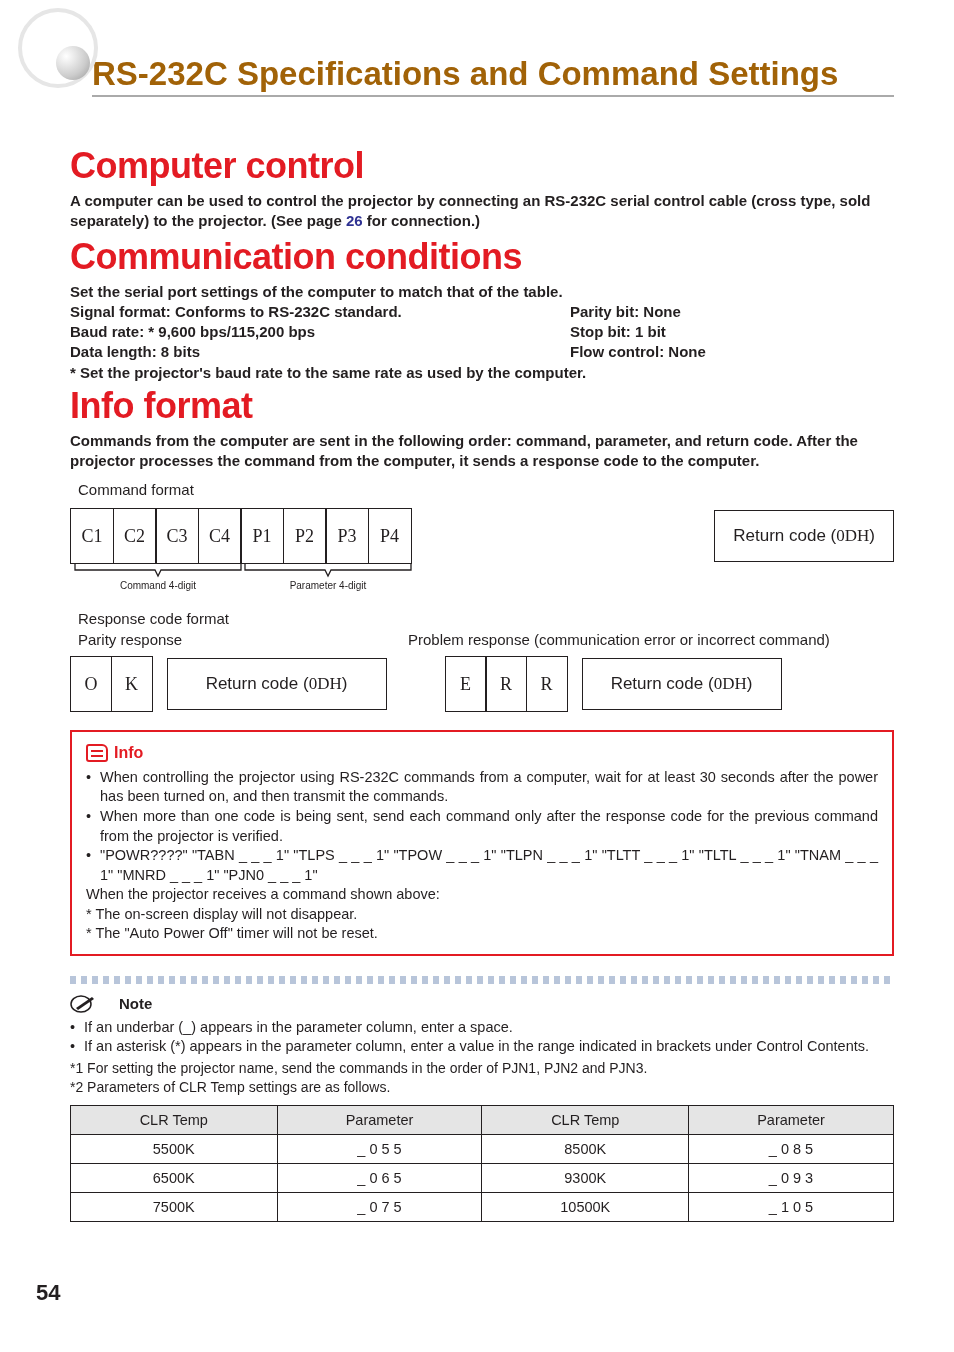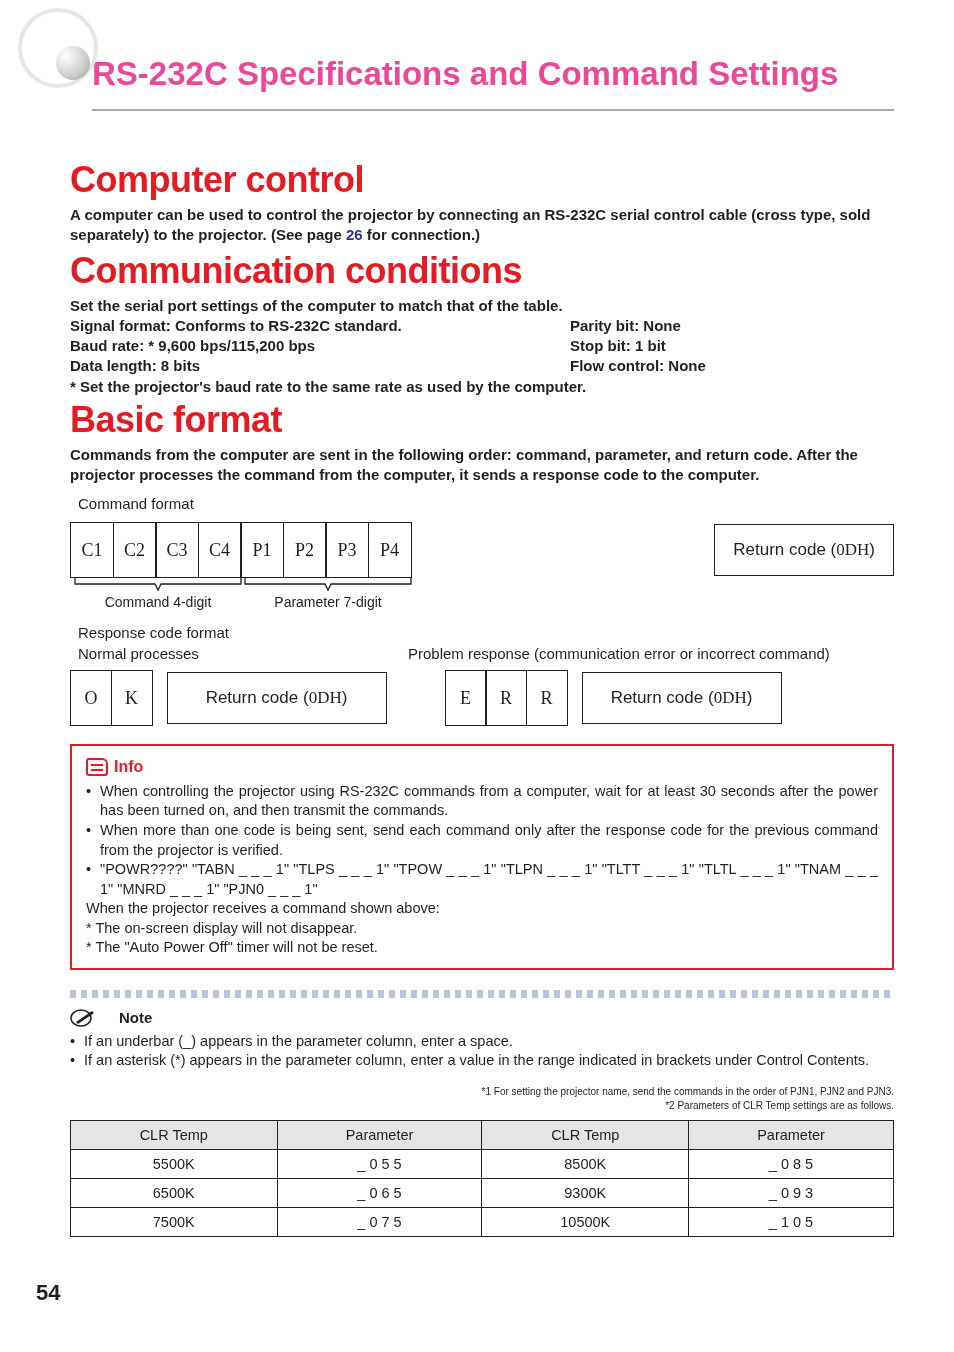--- a/index.html
+++ b/index.html
@@ -39,23 +39,23 @@
     border-radius: 50%;
     background: radial-gradient(circle at 30% 30%, #fff 0%, #ccc 60%, #999 100%);
     top: 28px;
     left: 28px;
   }
   .main-title {
     font-size: 33px;
     font-weight: bold;
     margin-top: 25px;
     margin-left: 22px;
-    padding-bottom: 16px;
+    padding-bottom: 2px;
     border-bottom: 2px solid #aaa;
-    color: #ec4899;
+    color: #a16207;
   }
   .section-title {
     font-size: 36px;
     font-weight: 900;
     color: #e31b23;
     margin-top: 24px;
     margin-bottom: 4px;
     font-family: Arial Black, Arial, sans-serif;
     letter-spacing: -0.5px;
   }
@@ -110,21 +110,21 @@
     white-space: nowrap;
   }
   .return-code-box .serif { font-family: "Times New Roman", serif; }
   .brace-row {
     position: relative;
     height: 46px;
     margin-left: 0;
   }
   .brace {
     position: absolute;
-    font-size: 14px;
+    font-size: 10px;
     text-align: center;
   }
   .brace svg { display: block; margin: 0 auto 2px; }
   .resp-row {
     display: flex;
     font-size: 15px;
     margin-top: 4px;
   }
   .resp-left { flex: 0 0 330px; margin-left: 8px;}
   .resp-right { flex: 1; }
@@ -201,24 +201,23 @@
   .note-list {
     font-size: 14.5px;
     line-height: 1.35;
     list-style: none;
     margin-top: 4px;
   }
   .note-list li { display: flex; }
   .note-list li .bullet { flex: 0 0 14px; }
   .note-list li .content { flex: 1; }
   .footnotes {
-    font-size: 10px;
+    font-size: 14px;
     line-height: 1.35;
-    margin-top: 14px;
-    text-align: right;
+    margin-top: 2px;
   }
   .param-table {
     width: 100%;
     border-collapse: collapse;
     margin-top: 8px;
     font-size: 14.5px;
     border-radius: 26px;
   }
   .param-table th, .param-table td {
     border: 1px solid #231f20;
@@ -260,21 +259,21 @@
       <div class="comm-left">Baud rate: * 9,600 bps/115,200 bps</div>
       <div class="comm-right">Stop bit: 1 bit</div>
     </div>
     <div class="comm-row">
       <div class="comm-left">Data length: 8 bits</div>
       <div class="comm-right">Flow control: None</div>
     </div>
     <div>* Set the projector's baud rate to the same rate as used by the computer.</div>
   </div>
 
-  <h2 class="section-title" style="margin-top:2px">Basic format</h2>
+  <h2 class="section-title" style="margin-top:2px">Info format</h2>
   <p class="body-text">Commands from the computer are sent in the following order: command, parameter, and return code. After the projector processes the command from the computer, it sends a response code to the computer.</p>
 
   <div class="label-row">Command format</div>
 
   <div class="cmd-format-row">
     <div class="cmd-boxes">
       <div class="cmd-box">C1</div>
       <div class="cmd-box">C2</div>
       <div class="cmd-box">C3</div>
       <div class="cmd-box">C4</div>
@@ -295,28 +294,28 @@
     <div class="brace" style="left:0; width:176px;">
       <svg width="176" height="14">
           <path d="M5 0 L5 6 L85 6 L88 12 L91 6 L171 6 L171 0" stroke="#231f20" fill="none" stroke-width="1.3"></path>
         </svg>
       <span>Command 4-digit</span>
     </div>
     <div class="brace" style="left:170px; width:176px;">
       <svg width="176" height="14">
           <path d="M5 0 L5 6 L85 6 L88 12 L91 6 L171 6 L171 0" stroke="#231f20" fill="none" stroke-width="1.3"></path>
         </svg>
-      <span>Parameter 7-digit</span>
+      <span>Parameter 4-digit</span>
     </div>
   </div>
 
   <div class="label-row" style="margin-top:0">Response code format</div>
 
   <div class="resp-row">
-    <div class="resp-left">Normal processes</div>
+    <div class="resp-left">Parity response</div>
     <div class="resp-right">Problem response (communication error or incorrect command)</div>
   </div>
 
   <div class="response-boxes-row">
     <div class="two-box">
       <div class="cmd-box">O</div>
       <div class="cmd-box">K</div>
     </div>
     <div class="return-code-box" style="width:220px">
       <span>Return code (</span>

